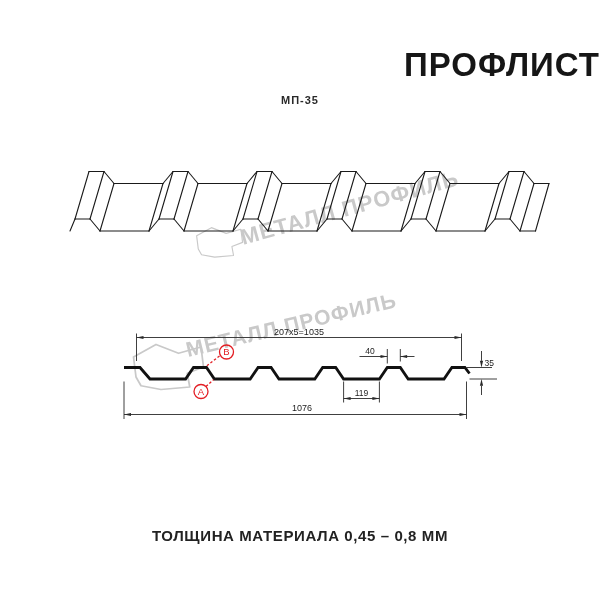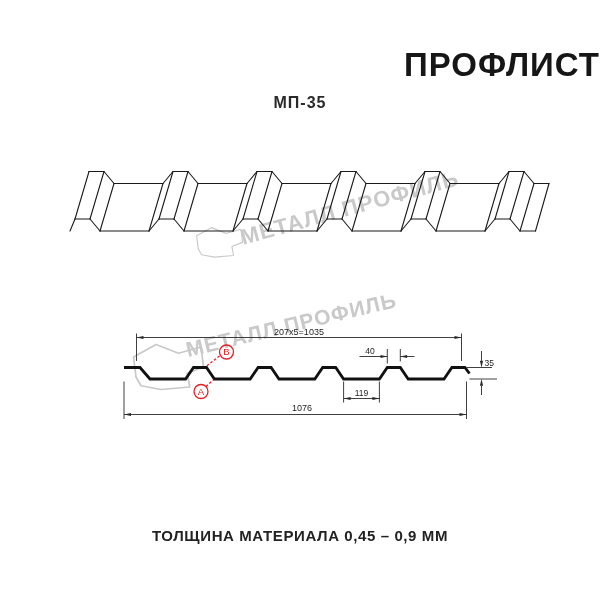--- a/index.html
+++ b/index.html
@@ -6,21 +6,21 @@
   body{
     width:600px;height:600px;position:relative;background:#ffffff;
     font-family:"Liberation Sans","DejaVu Sans",sans-serif;overflow:hidden;
   }
   .title{
     position:absolute;top:46px;left:0;width:600px;text-align:right;
     font-size:33px;font-weight:bold;letter-spacing:1px;color:#161616;margin:0;
   }
   .subtitle{
     position:absolute;top:94px;left:0;width:600px;text-align:center;
-    font-size:16px;font-weight:bold;letter-spacing:1px;color:#2a2a2a;
+    font-size:11px;font-weight:bold;letter-spacing:1px;color:#2a2a2a;
   }
   .footer{
     position:absolute;top:527px;left:0;width:600px;text-align:center;
     font-size:15px;font-weight:bold;letter-spacing:0.6px;color:#222222;
   }
   svg{position:absolute;left:0;top:0;}
   .thin{stroke:#2a2a2a;stroke-width:0.9;fill:none;}
   .thick{stroke:#111111;stroke-width:2.8;fill:none;stroke-linejoin:miter;}
   .rib{stroke:#1a1a1a;stroke-width:1.1;fill:none;stroke-linecap:round;}
   .arrow{fill:#2a2a2a;stroke:none;}
@@ -172,13 +172,13 @@
     </g>
 
     <g>
       <path class="red" stroke-dasharray="2.5 2" d="M206,386.5 L213.5,379.8"></path>
       <circle class="red" cx="201" cy="391.5" r="7"></circle>
       <text class="redtxt" x="201" y="394.9" text-anchor="middle">A</text>
     </g>
   </g>
 </svg>
 
-<div class="footer">ТОЛЩИНА МАТЕРИАЛА 0,45 – 0,9 ММ</div>
+<div class="footer">ТОЛЩИНА МАТЕРИАЛА 0,45 – 0,8 ММ</div>
 
 </body></html>

